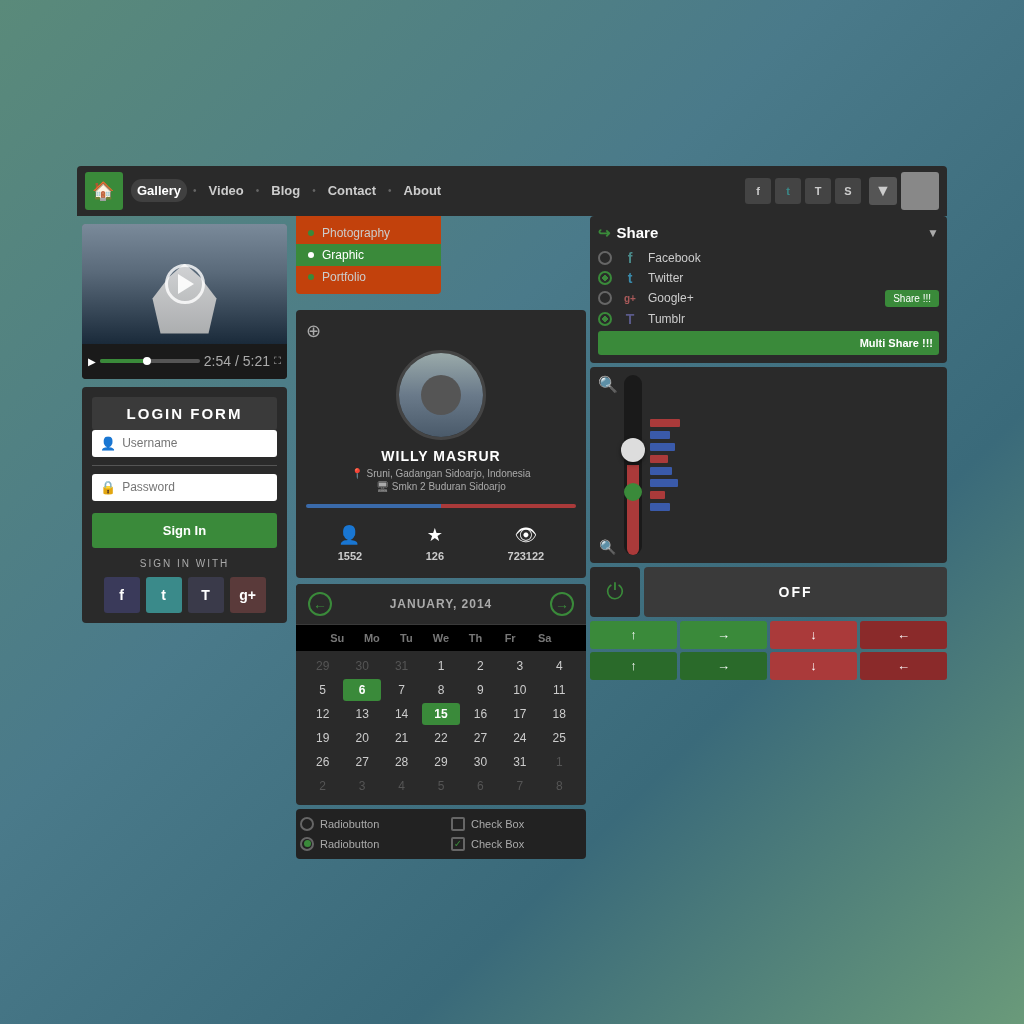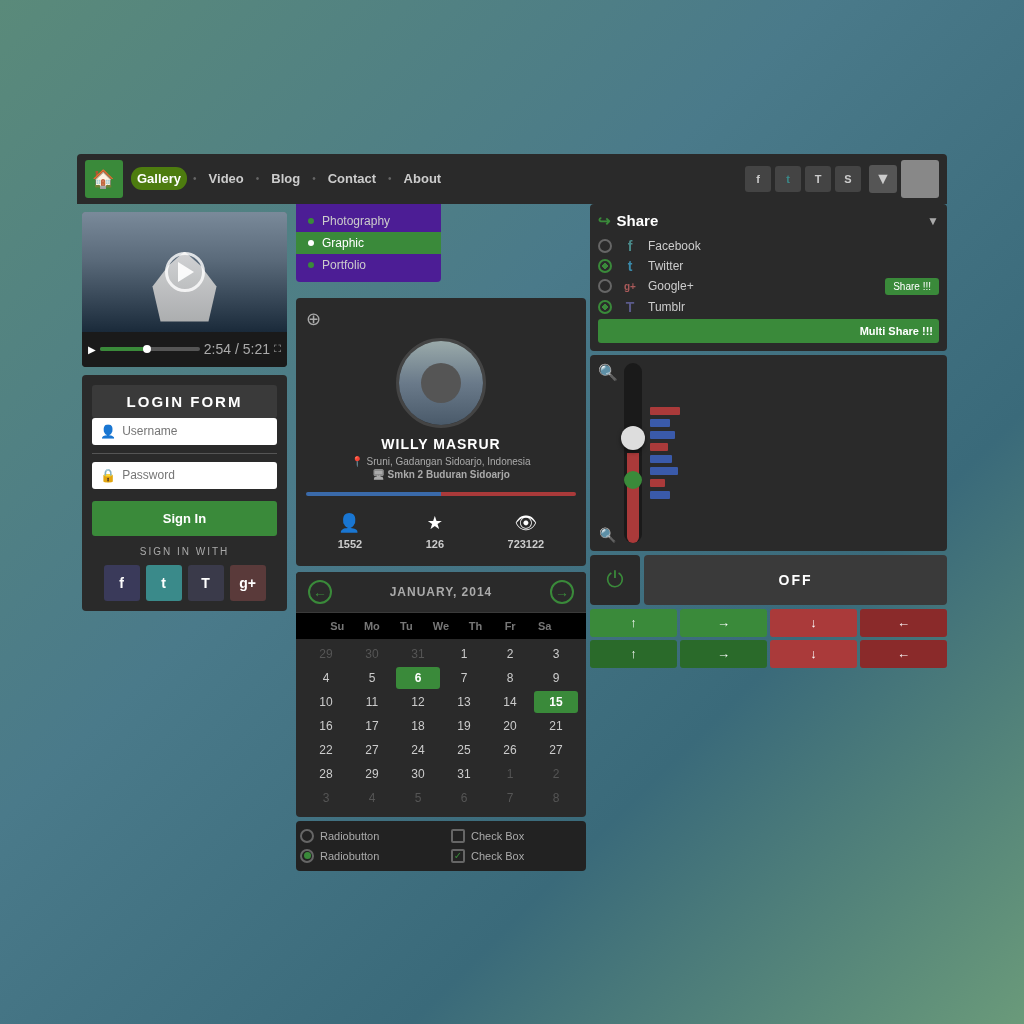--- a/index.html
+++ b/index.html
@@ -45,21 +45,21 @@
       flex: 1;
     }
     .nav-item {
       color: #ccc;
       font-size: 13px;
       font-weight: bold;
       cursor: pointer;
       padding: 4px 6px;
     }
     .nav-item.active {
-      background: #4d7c0f;
+      background: #404040;
       color: white;
       border-radius: 11px;
     }
     .nav-dot {
       color: #666;
       font-size: 10px;
     }
     .nav-social {
       display: flex;
       gap: 4px;
@@ -312,21 +312,21 @@
     .sl-tm { background: #3a3a4a; }
     .sl-gp { background: #5a3a3a; }
     
     .mid-col {
       width: 290px;
       flex-shrink: 0;
       margin: 0 4px;
     }
     
     .dropdown-menu {
-      background: #4c1d95;
+      background: #c2410c;
       border-radius: 0 0 4px 4px;
       padding: 6px 0;
       margin-bottom: 16px;
       width: 145px;
     }
     .dropdown-item {
       display: flex;
       align-items: center;
       padding: 4px 12px;
       cursor: pointer;
@@ -395,21 +395,20 @@
       text-align: center;
       color: #aaa;
       font-size: 10px;
       margin-bottom: 2px;
     }
     .profile-school {
       text-align: center;
       color: #aaa;
       font-size: 10px;
       margin-bottom: 12px;
-      font-weight: bold;
     }
     .profile-bar {
       height: 4px;
       background: linear-gradient(90deg, #3a6aaa 50%, #aa3a3a 50%);
       border-radius: 2px;
       margin-bottom: 10px;
     }
     .profile-stats {
       display: flex;
       justify-content: space-around;
@@ -472,21 +471,21 @@
     }
     .cal-day-name {
       text-align: center;
       color: #777;
       font-size: 11px;
       font-weight: bold;
       padding: 3px 0;
     }
     .cal-grid {
       display: grid;
-      grid-template-columns: repeat(6, 1fr);
+      grid-template-columns: repeat(7, 1fr);
       padding: 4px 8px 8px 8px;
       gap: 2px;
     }
     .cal-cell {
       text-align: center;
       color: #ccc;
       font-size: 12px;
       padding: 4px 2px;
       cursor: pointer;
       border-radius: 3px;

